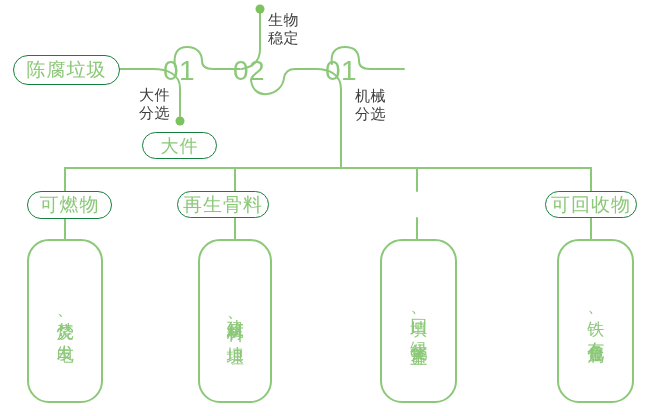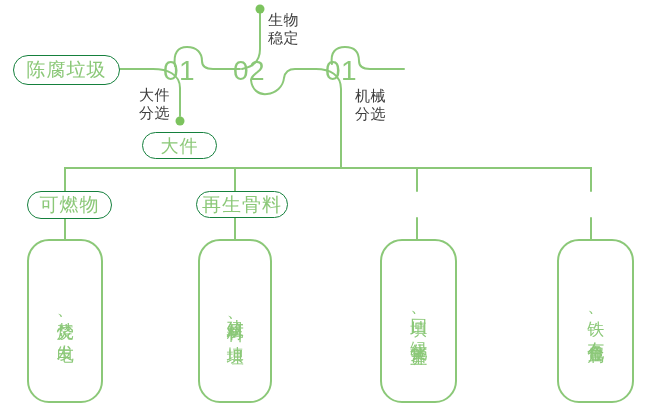--- a/index.html
+++ b/index.html
@@ -98,21 +98,22 @@
   <div class="flow-label" style="left:139px;top:86px;">大件
 分选</div>
   <div class="flow-label" style="left:268px;top:11px;">生物
 稳定</div>
   <div class="flow-label" style="left:355px;top:87px;">机械
 分选</div>
 
   <div class="pill small" style="left:142px;top:132px;width:75px;height:27px;">大件</div>
 
   <div class="pill" style="left:27px;top:191px;width:85px;height:28px;">可燃物</div>
-  <div class="pill" style="left:196px;top:191px;width:92px;height:27px;">再生骨料</div>
+  <div class="pill" style="left:177px;top:191px;width:92px;height:27px;">再生骨料</div>
+  <div class="pill" style="left:545px;top:191px;width:92px;height:27px;">可回收物</div>
 
   <div class="result-box" style="left:27px;width:76px;">
     <span class="vtext">焚烧、发电</span>
   </div>
   <div class="result-box" style="left:198px;width:74px;">
     <span class="vtext">建筑材料、填埋</span>
   </div>
   <div class="result-box" style="left:380px;width:77px;">
     <span class="vtext">回填、绿化营养土</span>
   </div>

